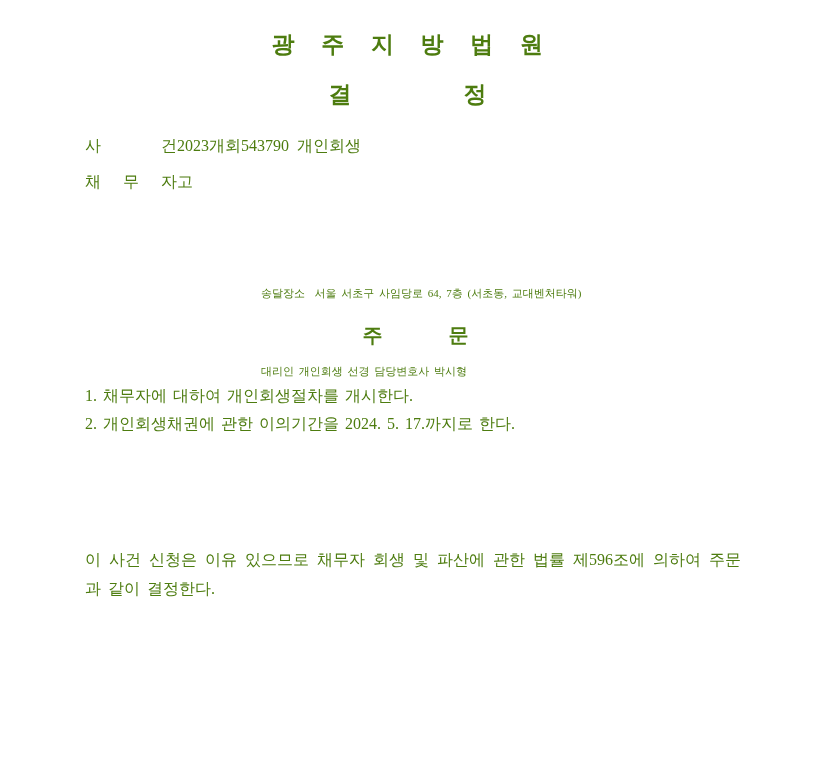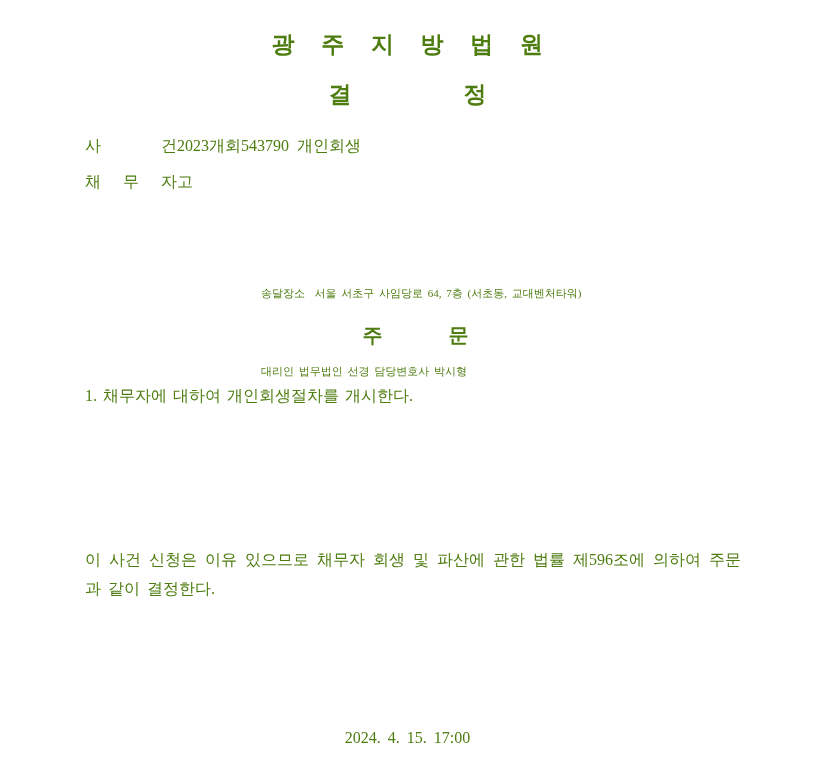--- a/index.html
+++ b/index.html
@@ -124,29 +124,29 @@
     <span class="kv-value">2023개회543790  개인회생</span>
   </div>
 
   <div class="kv-row row-debtor">
     <span class="kv-label spread">채 무 자</span>
     <span class="kv-value">고</span>
   </div>
 
   <div class="address-block">
     <div>송달장소  서울 서초구 사임당로 64, 7층 (서초동, 교대벤처타워)</div>
-    <div>대리인 법무법인 선경 담당변호사 박시형</div>
+    <div>대리인 개인회생 선경 담당변호사 박시형</div>
   </div>
 
   <div class="center-line section-heading heading-order">
     <span class="spread">주 문</span>
   </div>
 
   <div class="order-list">
     <div class="order-item">1. 채무자에 대하여 개인회생절차를 개시한다.</div>
+    <div class="order-item">2. 개인회생채권에 관한 이의기간을 2024. 5. 17.까지로 한다.</div>
   </div>
 
 
   <div class="reason-text">이 사건 신청은 이유 있으므로 채무자 회생 및 파산에 관한 법률 제596조에 의하여 주문과 같이 결정한다.</div>
 
-  <div class="center-line datetime-line">2024. 4. 15. 17:00</div>
 
 </div>
 
 </body></html>

